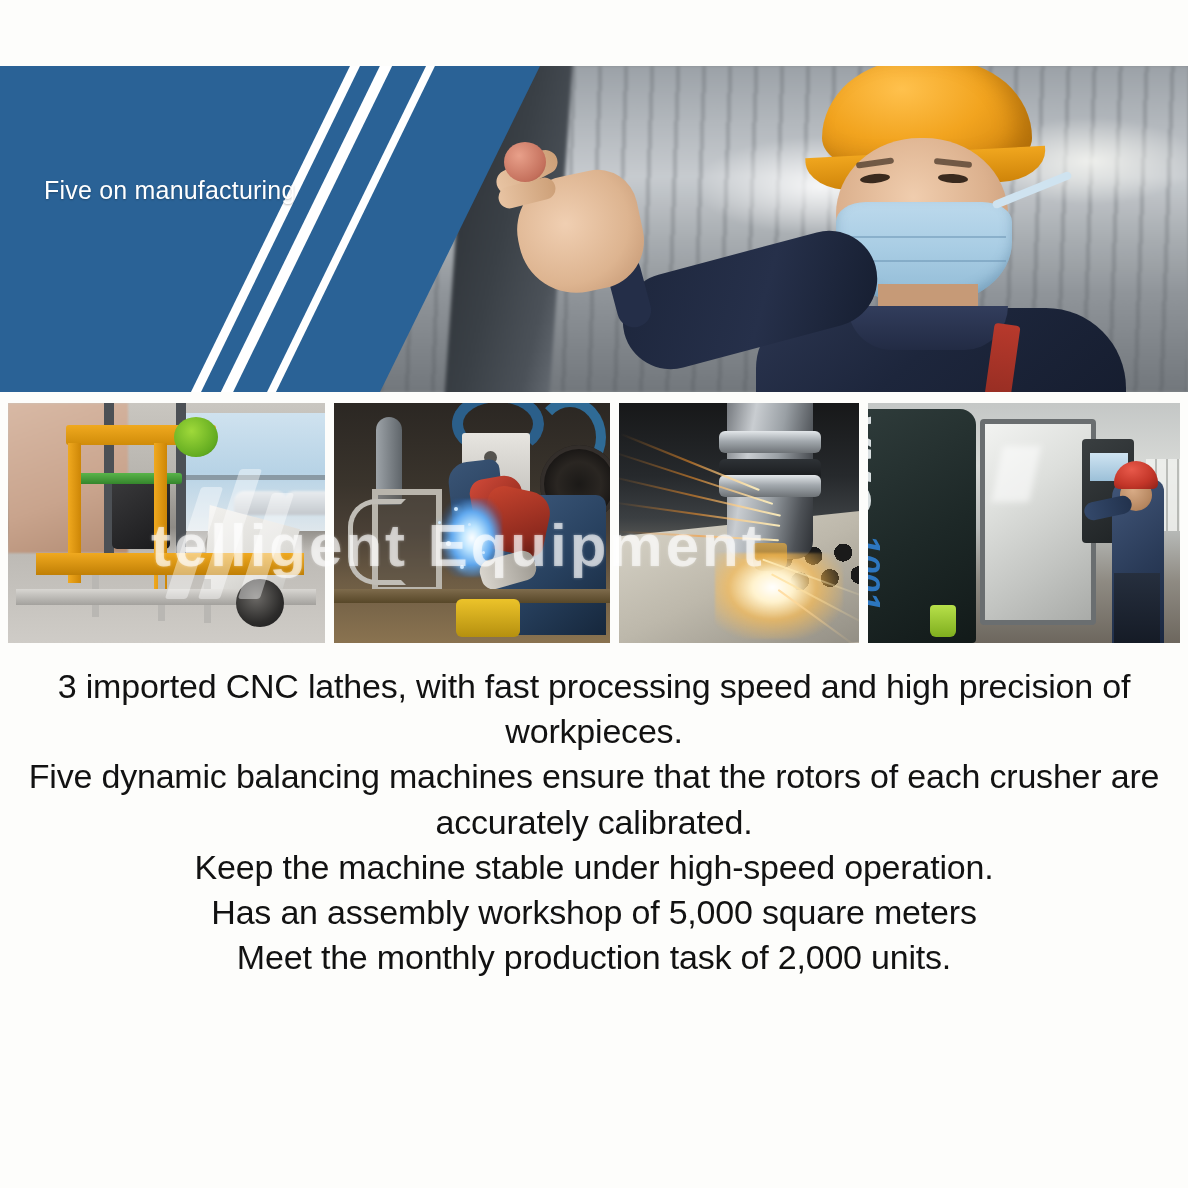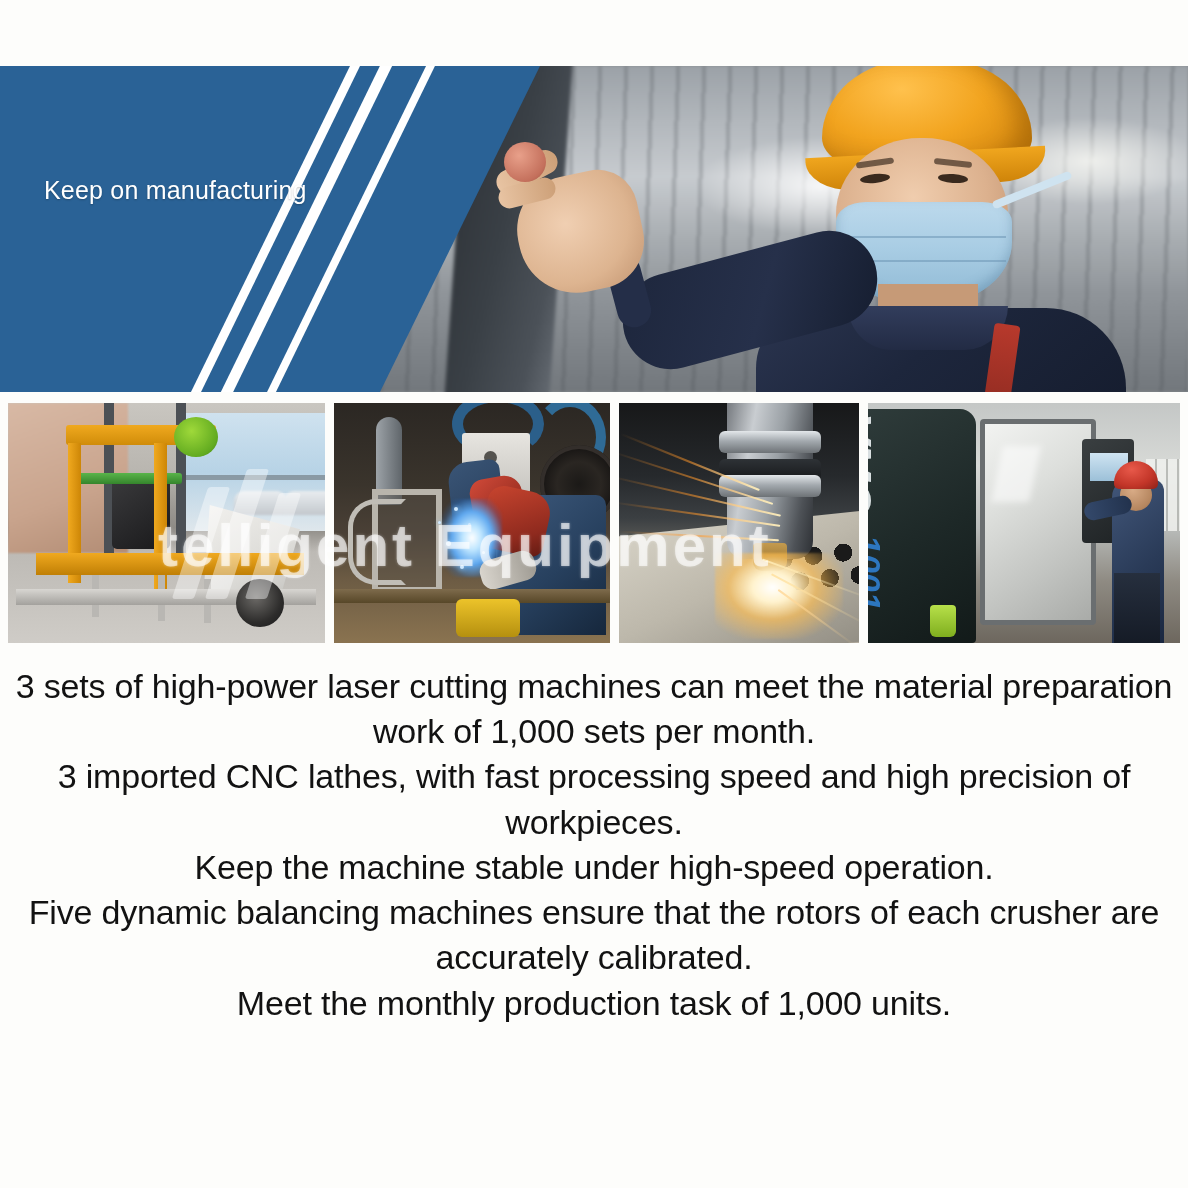--- a/index.html
+++ b/index.html
@@ -567,21 +567,21 @@
   }
   .tb4-jug {
     position: absolute; left: 62px; top: 202px; width: 26px; height: 32px;
     background: linear-gradient(to bottom, #b7e04a, #7fae1e);
     border-radius: 4px 4px 6px 6px;
   }
 
   
   #watermark {
     position: absolute;
-    left: 8px;
+    left: 1px;
     top: 403px;
     width: 952px;
     height: 240px;
     pointer-events: none;
     overflow: hidden;
   }
   #watermark .wm-text {
     position: absolute;
     left: 150px;
     top: 108px;
@@ -660,21 +660,21 @@
       <div class="finger f2"></div>
       <div class="thumbknob"></div>
     </div>
 
     <div class="banner-blue"></div>
     <div class="stripe s1"></div>
     <div class="stripe s2"></div>
     <div class="stripe s3"></div>
 
     <div class="banner-text">
-      <span class="line1">Keep on manufacturing</span>
+      <span class="line1">Five on manufacturing</span>
     </div>
   </div>
 
   <div id="thumbs">
 
     <div class="thumb t1">
       <div class="tb1-bg"></div>
       <div class="tb1-wall"></div>
       <div class="tb1-window"></div>
       <div class="tb1-post p1"></div>
@@ -763,20 +763,20 @@
   <div id="watermark">
     <div class="wm-mark">
       <i></i>
         <i></i>
         <i></i>
     </div>
     <div class="wm-text">telligent Equipment</div>
   </div>
 
   <div id="copy">
-    <p>3 sets of high-power laser cutting machines can meet the material preparation work of 1,000 sets per month.</p>
     <p>3 imported CNC lathes, with fast processing speed and high precision of workpieces.</p>
+    <p>Five dynamic balancing machines ensure that the rotors of each crusher are accurately calibrated.</p>
     <p>Keep the machine stable under high-speed operation.</p>
-    <p>Five dynamic balancing machines ensure that the rotors of each crusher are accurately calibrated.</p>
-    <p>Meet the monthly production task of 1,000 units.</p>
+    <p>Has an assembly workshop of 5,000 square meters</p>
+    <p>Meet the monthly production task of 2,000 units.</p>
   </div>
 
 </div>
 
 </body></html>

